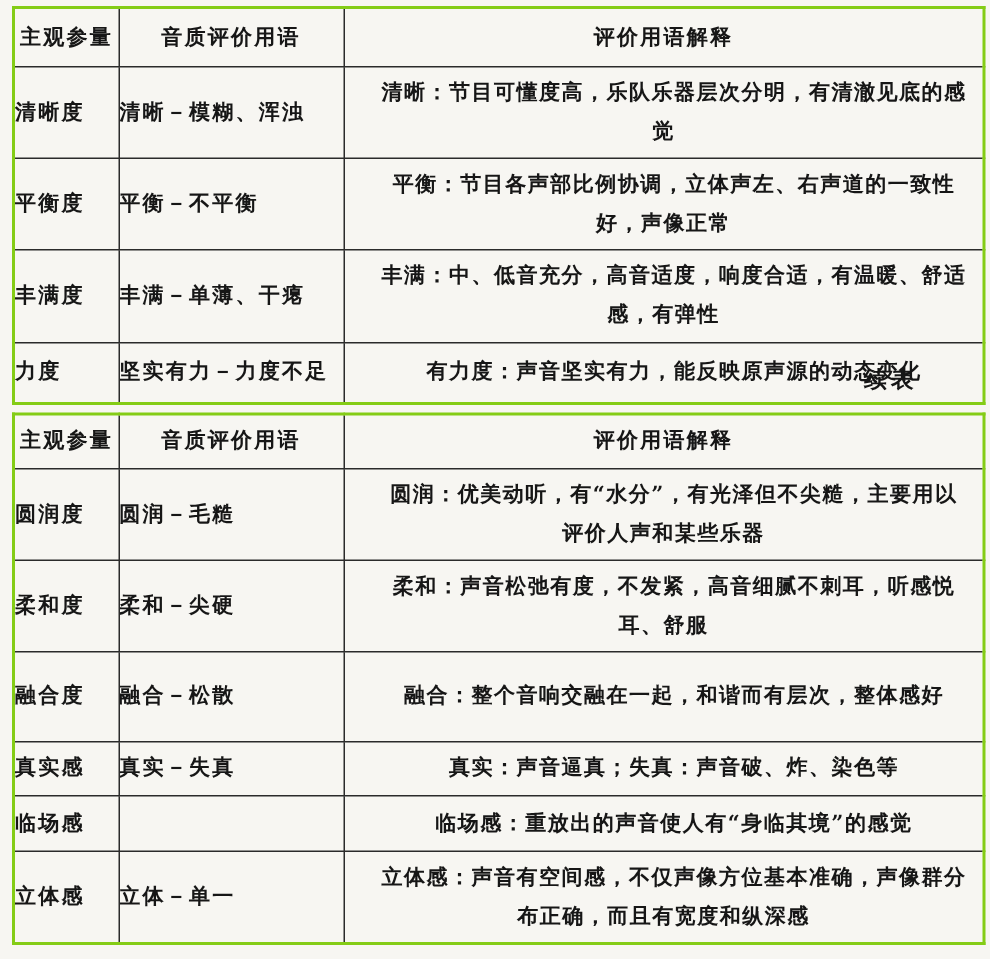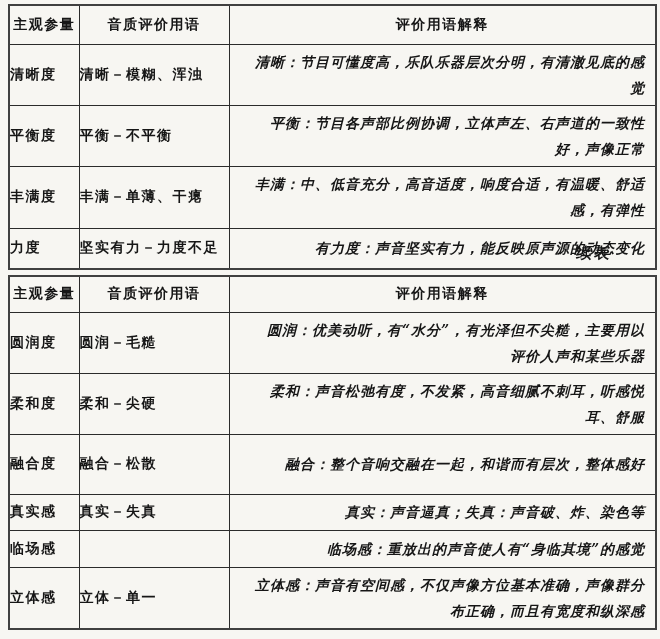--- a/index.html
+++ b/index.html
@@ -7,46 +7,45 @@
   body {
     background:#f7f6f2;
     font-family:"DejaVu Serif","Liberation Serif",serif;
     color:#161616;
   }
   .page { position:relative; width:660px; height:639px; }
 
   table.tbl {
     position:absolute; left:8px; width:647px;
     border-collapse:collapse; table-layout:fixed;
-    border:2px solid #404040;
+    border:2px solid #84cc16;
   }
   .tbl1 { top:4px; }
   .tbl2 { top:275px; }
 
   col.w1 { width:70px; }
   col.w2 { width:150px; }
   col.w3 { width:427px; }
 
   th, td {
     border:1px solid #2b2b2b;
     font-size:14px;
     font-weight:600;
     letter-spacing:1.5px;
     vertical-align:middle;
     overflow:hidden;
   }
   th { text-align:center; }
   td.c1, td.c2 { text-align:left; }
   td.c3 {
-    text-align:right;
+    text-align:center;
     padding:4px 10px 4px 10px;
     text-indent:1em;
     line-height:26px;
     letter-spacing:1px;
-    font-style:italic;
   }
 
   
   .tbl1 thead tr { height:39px; }
   .tbl1 tbody tr:nth-child(1) { height:34px; }
   .tbl1 tbody tr:nth-child(2) { height:51px; }
   .tbl1 tbody tr:nth-child(3) { height:62px; }
   .tbl1 tbody tr:nth-child(4) { height:41px; }
 
   

